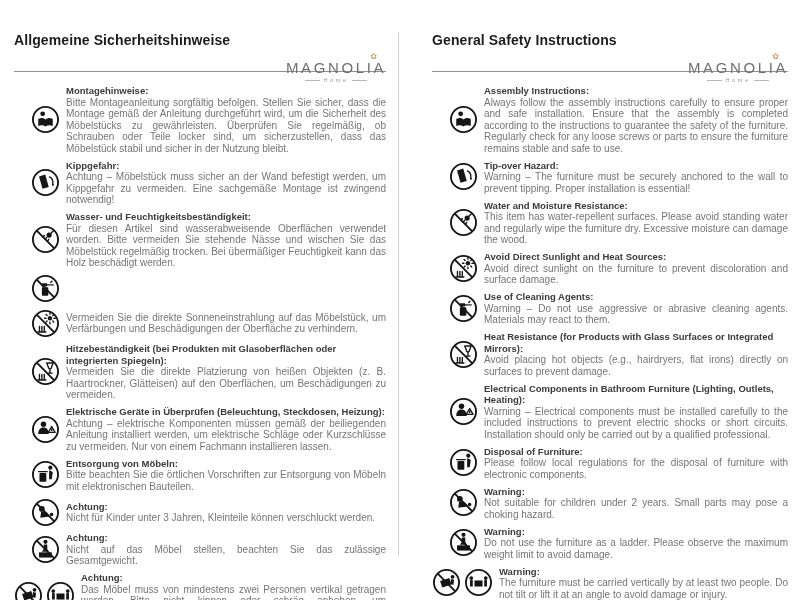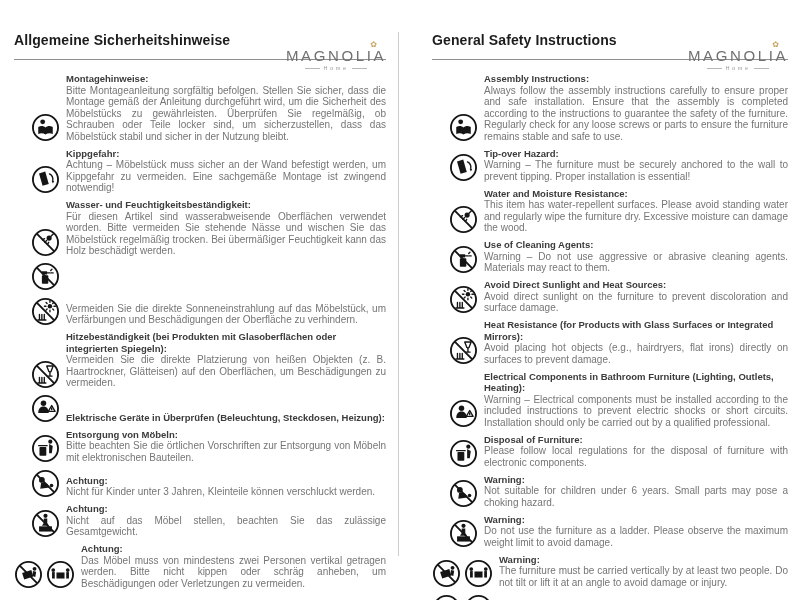--- a/index.html
+++ b/index.html
@@ -2,30 +2,30 @@
 <html><head>
 <meta charset="utf-8">
 <style>
   html,body{margin:0;padding:0;background:#fff;}
   .page{width:800px;height:600px;background:#fff;display:flex;box-sizing:border-box;
         padding:32px 10px 0 14px;font-family:"Liberation Sans",sans-serif;overflow:hidden;}
   .col-left{width:372px;flex:none;}
   .vdiv{width:1px;background:#ccc;margin-left:12px;height:524px;flex:none;}
   .col-right{flex:1;padding-left:33px;padding-right:2px;min-width:0;}
 
-  .col-header{position:relative;border-bottom:1px solid #8f8f8f;padding-bottom:6px;margin-bottom:13px;height:21px;}
+  .col-header{position:relative;border-bottom:1px solid #8f8f8f;padding-bottom:18px;margin-bottom:13px;height:21px;}
   .col-title{font-size:14px;font-weight:bold;color:#1c1c1c;margin:0;letter-spacing:.1px;}
   .logo{position:absolute;right:0;bottom:-12px;text-align:center;line-height:1;background:transparent;}
   .logo-word{font-size:15px;letter-spacing:2.6px;color:#707070;font-weight:400;position:relative;display:inline-block;}
   .flower{position:absolute;top:-7px;right:9px;font-size:8px;color:#c7a45f;letter-spacing:0;}
   .logo-home{font-size:5.5px;letter-spacing:2.6px;color:#9a9a9a;margin-top:2px;display:flex;align-items:center;justify-content:center;gap:3px;}
   .dash{width:15px;height:1px;background:#b8b8b8;display:inline-block;}
 
   .sections{display:flex;flex-direction:column;gap:5.5px;}
-  .section{display:flex;align-items:flex-end;}
+  .section{display:flex;align-items:center;}
   .icons{min-width:46px;display:flex;justify-content:flex-end;gap:3px;flex:none;margin-right:6px;overflow:visible;}
   .picto{width:29px;height:29px;flex:none;}
   .picto .ring{fill:none;stroke:#151515;stroke-width:2.3;}
   .picto .slash{stroke:#151515;stroke-width:2.3;stroke-linecap:round;}
   .picto .f{fill:#151515;}
   .picto .sl{fill:none;stroke:#151515;stroke-width:1.7;stroke-linecap:round;stroke-linejoin:round;}
   .txt{min-width:0;}
   .heading{font-size:9.5px;font-weight:bold;color:#3b3b3b;line-height:11.5px;}
   .body{font-size:10px;color:#757575;line-height:11.5px;text-align:justify;}
 </style>
@@ -140,20 +140,21 @@
             <svg class="picto" viewBox="0 0 36 36">
               <circle class="ring" cx="18" cy="18" r="15.6"></circle>
               <circle class="f" cx="15.5" cy="11.5" r="3.4"></circle>
               <path class="f" d="M15.5 15.5c-4.2 0-6.5 3.2-6.5 8h13c0-4.8-2.3-8-6.5-8z"></path>
               <path class="sl" d="M21.5 21.5l4.2-7.2 4.2 7.2z"></path>
               <path class="sl" d="M25.7 17.2v2.2"></path>
             </svg>
           </div>
     <div class="txt">
       <div class="heading">Elektrische Geräte in Überprüfen (Beleuchtung, Steckdosen, Heizung):</div>
+      <div class="body">Achtung – elektrische Komponenten müssen gemäß der beiliegenden Anleitung installiert werden, um elektrische Schläge oder Kurzschlüsse zu vermeiden. Nur von einem Fachmann installieren lassen.</div>
     </div>
   </div>
 
   <div class="section">
     <div class="icons">
             <svg class="picto" viewBox="0 0 36 36">
               <circle class="ring" cx="18" cy="18" r="15.6"></circle>
               <rect class="f" x="10.5" y="16" width="8.5" height="11" rx="1"></rect>
               <path class="sl" d="M9.5 14.5h10.5"></path>
               <circle class="f" cx="24" cy="9.5" r="2.6"></circle>
@@ -283,45 +284,45 @@
     <div class="txt">
       <div class="heading">Water and Moisture Resistance:</div>
       <div class="body">This item has water-repellent surfaces. Please avoid standing water and regularly wipe the furniture dry. Excessive moisture can damage the wood.</div>
     </div>
   </div>
 
   <div class="section">
     <div class="icons">
             <svg class="picto" viewBox="0 0 36 36">
               <circle class="ring" cx="18" cy="18" r="15.6"></circle>
+              <circle class="f" cx="23.5" cy="11.5" r="2.8"></circle>
+              <path class="sl" d="M23.5 6.5v-1.8M23.5 16.5v1.8M18.5 11.5h-1.8M28.5 11.5h1.8M20 8l-1.3-1.3M27 8l1.3-1.3M20 15l-1.3 1.3M27 15l1.3 1.3"></path>
+              <path class="sl" d="M10.5 21.5v6M13.5 21.5v6M16.5 21.5v6M8.5 28.5h10"></path>
+              <line class="slash" x1="7.4" y1="7.4" x2="28.6" y2="28.6"></line>
+            </svg>
+          </div>
+    <div class="txt">
+      <div class="heading">Avoid Direct Sunlight and Heat Sources:</div>
+      <div class="body">Avoid direct sunlight on the furniture to prevent discoloration and surface damage.</div>
+    </div>
+  </div>
+
+  <div class="section">
+    <div class="icons">
+            <svg class="picto" viewBox="0 0 36 36">
+              <circle class="ring" cx="18" cy="18" r="15.6"></circle>
               <rect class="f" x="13.5" y="16.5" width="8" height="10.5" rx="1"></rect>
               <path class="f" d="M13.5 11.5h6.5v4h-6.5z"></path>
               <path class="sl" d="M20 13.5h3.5M24.5 10.5l1.5-1.5M25 13.5h2.5"></path>
               <line class="slash" x1="7.4" y1="7.4" x2="28.6" y2="28.6"></line>
             </svg>
           </div>
     <div class="txt">
       <div class="heading">Use of Cleaning Agents:</div>
       <div class="body">Warning – Do not use aggressive or abrasive cleaning agents. Materials may react to them.</div>
-    </div>
-  </div>
-
-  <div class="section">
-    <div class="icons">
-            <svg class="picto" viewBox="0 0 36 36">
-              <circle class="ring" cx="18" cy="18" r="15.6"></circle>
-              <circle class="f" cx="23.5" cy="11.5" r="2.8"></circle>
-              <path class="sl" d="M23.5 6.5v-1.8M23.5 16.5v1.8M18.5 11.5h-1.8M28.5 11.5h1.8M20 8l-1.3-1.3M27 8l1.3-1.3M20 15l-1.3 1.3M27 15l1.3 1.3"></path>
-              <path class="sl" d="M10.5 21.5v6M13.5 21.5v6M16.5 21.5v6M8.5 28.5h10"></path>
-              <line class="slash" x1="7.4" y1="7.4" x2="28.6" y2="28.6"></line>
-            </svg>
-          </div>
-    <div class="txt">
-      <div class="heading">Avoid Direct Sunlight and Heat Sources:</div>
-      <div class="body">Avoid direct sunlight on the furniture to prevent discoloration and surface damage.</div>
     </div>
   </div>
 
   <div class="section">
     <div class="icons">
             <svg class="picto" viewBox="0 0 36 36">
               <circle class="ring" cx="18" cy="18" r="15.6"></circle>
               <path class="sl" d="M19.5 7.5h8l-2.2 5.5a1.8 1.8 0 0 1-3.6 0z"></path>
               <path class="sl" d="M23.5 15v4.5M20.8 20h5.4"></path>
               <path class="sl" d="M10.5 21.5v6M13.5 21.5v6M16.5 21.5v6M8.5 28.5h10"></path>
@@ -339,21 +340,21 @@
             <svg class="picto" viewBox="0 0 36 36">
               <circle class="ring" cx="18" cy="18" r="15.6"></circle>
               <circle class="f" cx="15.5" cy="11.5" r="3.4"></circle>
               <path class="f" d="M15.5 15.5c-4.2 0-6.5 3.2-6.5 8h13c0-4.8-2.3-8-6.5-8z"></path>
               <path class="sl" d="M21.5 21.5l4.2-7.2 4.2 7.2z"></path>
               <path class="sl" d="M25.7 17.2v2.2"></path>
             </svg>
           </div>
     <div class="txt">
       <div class="heading">Electrical Components in Bathroom Furniture (Lighting, Outlets, Heating):</div>
-      <div class="body">Warning – Electrical components must be installed according to the included instructions to prevent electric shocks or short circuits. Installation should only be carried out by a qualified professional.</div>
+      <div class="body">Warning – Electrical components must be installed carefully to the included instructions to prevent electric shocks or short circuits. Installation should only be carried out by a qualified professional.</div>
     </div>
   </div>
 
   <div class="section">
     <div class="icons">
             <svg class="picto" viewBox="0 0 36 36">
               <circle class="ring" cx="18" cy="18" r="15.6"></circle>
               <rect class="f" x="10.5" y="16" width="8.5" height="11" rx="1"></rect>
               <path class="sl" d="M9.5 14.5h10.5"></path>
               <circle class="f" cx="24" cy="9.5" r="2.6"></circle>
@@ -371,21 +372,21 @@
             <svg class="picto" viewBox="0 0 36 36">
               <circle class="ring" cx="18" cy="18" r="15.6"></circle>
               <circle class="f" cx="13.5" cy="13.5" r="3.6"></circle>
               <path class="f" d="M12.5 17.5c5.5-1.5 9 .5 10.5 5.5l-11.5 1.5z"></path>
               <circle class="f" cx="25.5" cy="20.5" r="2.2"></circle>
               <line class="slash" x1="7.4" y1="7.4" x2="28.6" y2="28.6"></line>
             </svg>
           </div>
     <div class="txt">
       <div class="heading">Warning:</div>
-      <div class="body">Not suitable for children under 6 years. Small parts may pose a choking hazard.</div>
+      <div class="body">Not suitable for children under 2 years. Small parts may pose a choking hazard.</div>
     </div>
   </div>
 
   <div class="section">
     <div class="icons">
             <svg class="picto" viewBox="0 0 36 36">
               <circle class="ring" cx="18" cy="18" r="15.6"></circle>
               <rect class="f" x="10" y="21.5" width="16" height="6.5"></rect>
               <circle class="f" cx="18" cy="8.5" r="2.6"></circle>
               <path class="f" d="M15.8 11.8h4.4v5.5l2.2 3.5h-8.8l2.2-3.5z"></path>

